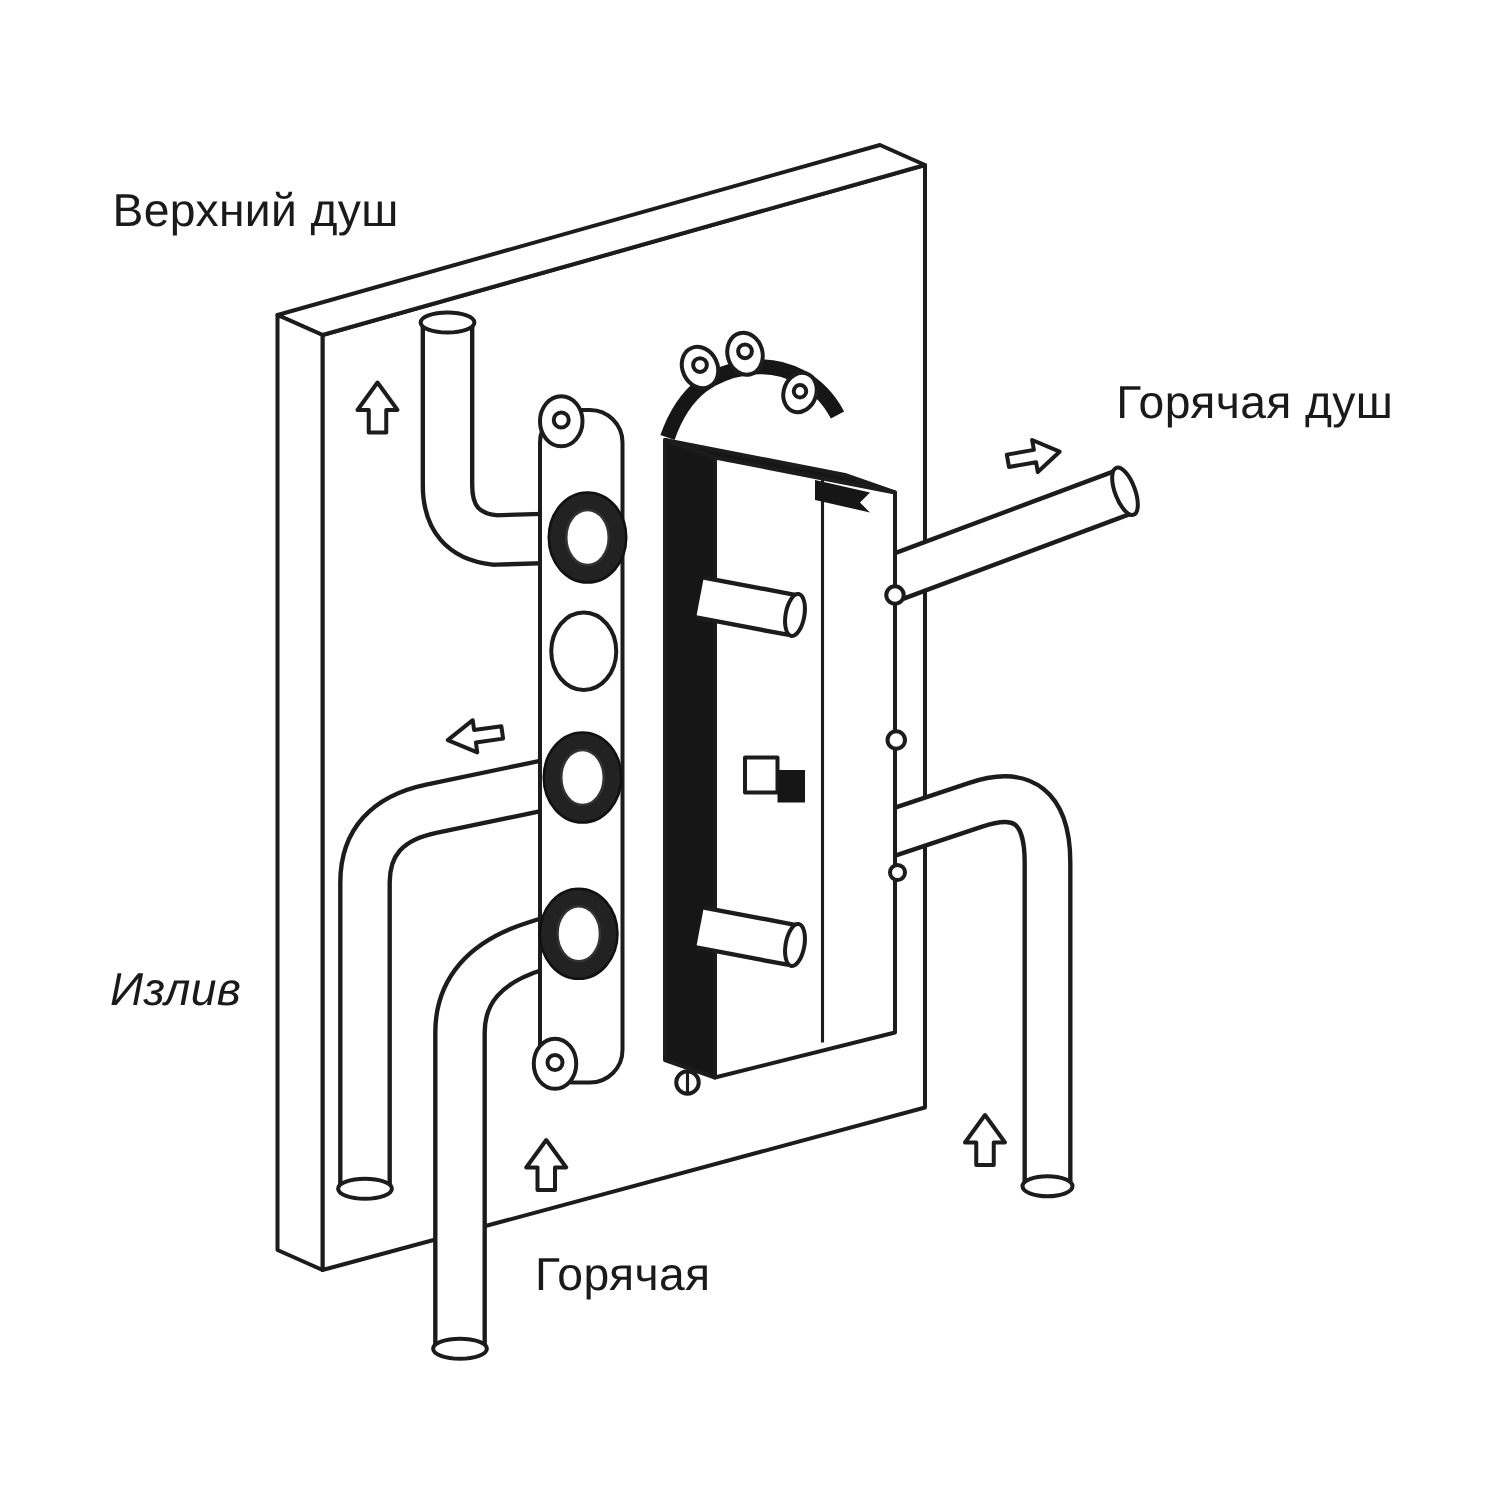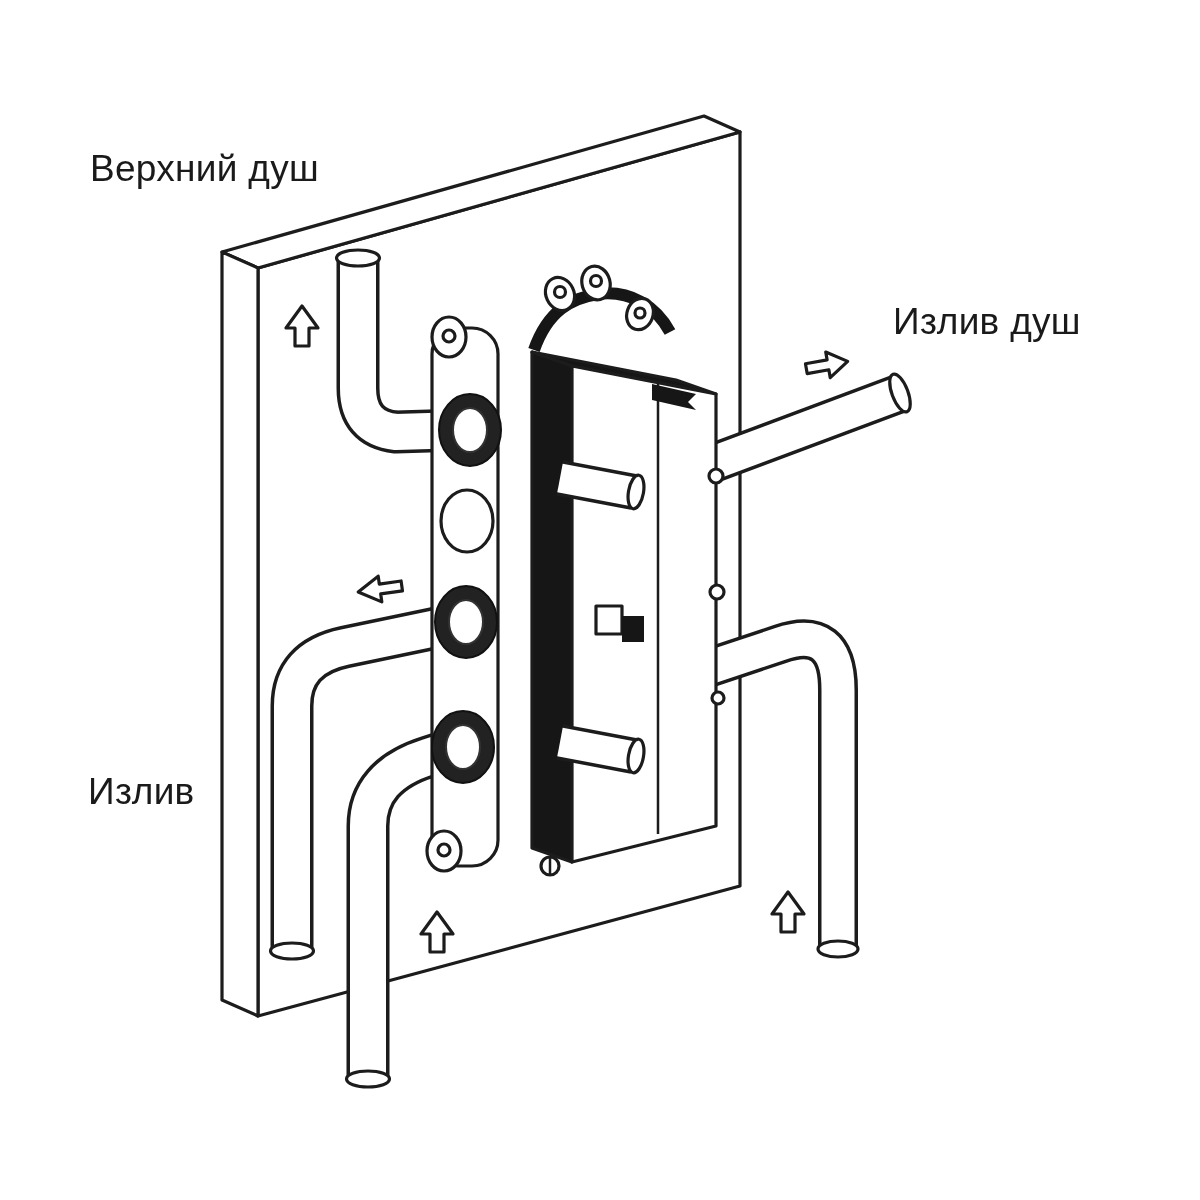--- a/index.html
+++ b/index.html
@@ -4,21 +4,21 @@
 <style>
   html,body{margin:0;padding:0;background:#ffffff;}
   body{width:1200px;height:1200px;position:relative;overflow:hidden;
        font-family:"Liberation Sans",sans-serif;}
   .stage{position:absolute;left:0;top:0;width:1108px;height:1200px;}
   svg{position:absolute;left:0;top:0;}
   .lbl{position:absolute;font-size:37px;color:#1a1a1a;white-space:nowrap;
        letter-spacing:0.3px;}
   .lbl-top-shower{left:90px;top:148px;}
   .lbl-hand-shower{left:893px;top:301px;}
-  .lbl-spout{left:88px;top:771px;}
+  .lbl-spout{left:88px;top:771px;font-style:italic;}
   .lbl-hot{left:428px;top:999px;}
   .lbl-cold{left:778px;top:974px;}
 </style>
 </head>
 <body>
 
 <div class="stage">
 
 <svg width="1200" height="1200" viewBox="0 0 1200 1200" fill="none" stroke-linejoin="round" stroke-linecap="butt">
 
@@ -123,15 +123,16 @@
   <g fill="#ffffff" stroke="#1c1c1c" stroke-width="3.2">
     <path d="M 295,346 L 295,328 L 286,328 L 302,306 L 318,328 L 309,328 L 309,346 Z"></path>
     <path d="M 806,360 L 828,360 L 828,352 L 848,365 L 828,378 L 828,370 L 806,370 Z" transform="rotate(-10 827 365)"></path>
     <path d="M 402,584 L 380,584 L 380,576 L 358,589 L 380,602 L 380,594 L 402,594 Z" transform="rotate(-8 380 589)"></path>
     <path d="M 430,952 L 430,934 L 421,934 L 437,912 L 453,934 L 444,934 L 444,952 Z"></path>
     <path d="M 781,932 L 781,914 L 772,914 L 788,892 L 804,914 L 795,914 L 795,932 Z"></path>
   </g>
 </svg>
 
   <div class="lbl lbl-top-shower">Верхний душ</div>
-  <div class="lbl lbl-hand-shower">Излив душ</div>
+  <div class="lbl lbl-hand-shower">Горячая душ</div>
   <div class="lbl lbl-spout">Излив</div>
+  <div class="lbl lbl-hot">Горячая</div>
 </div>
 
 </body></html>

